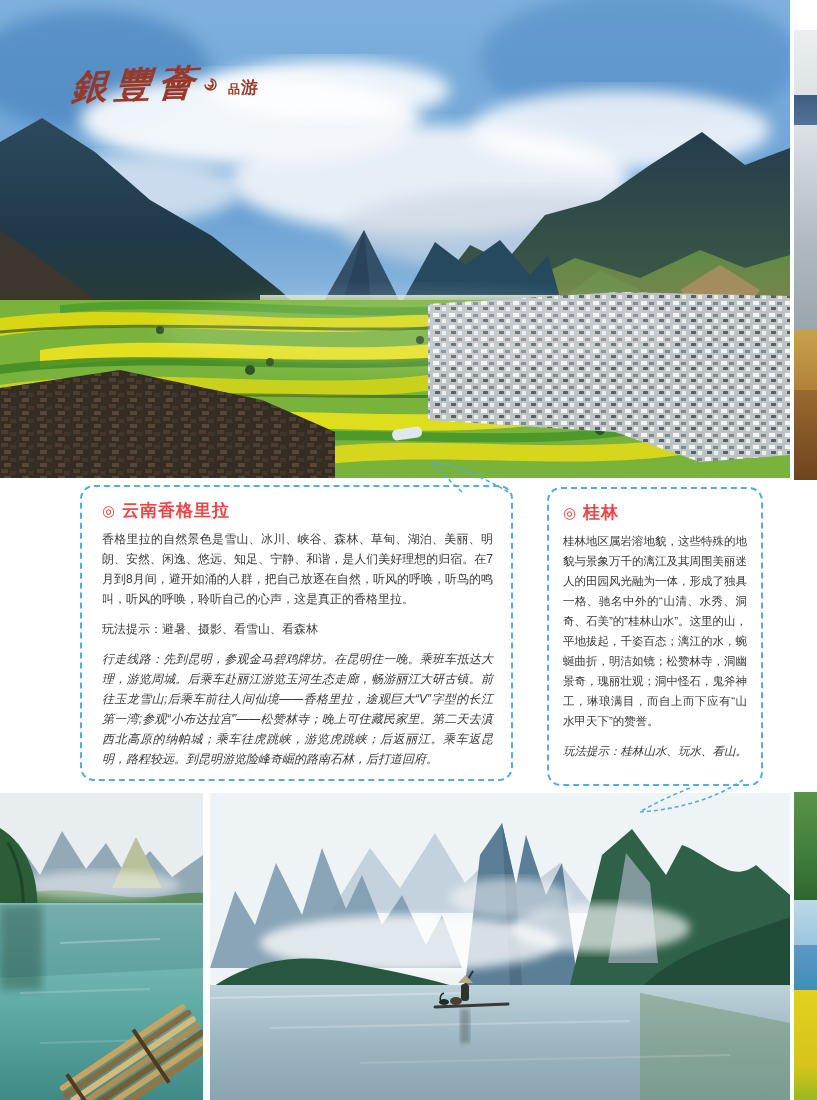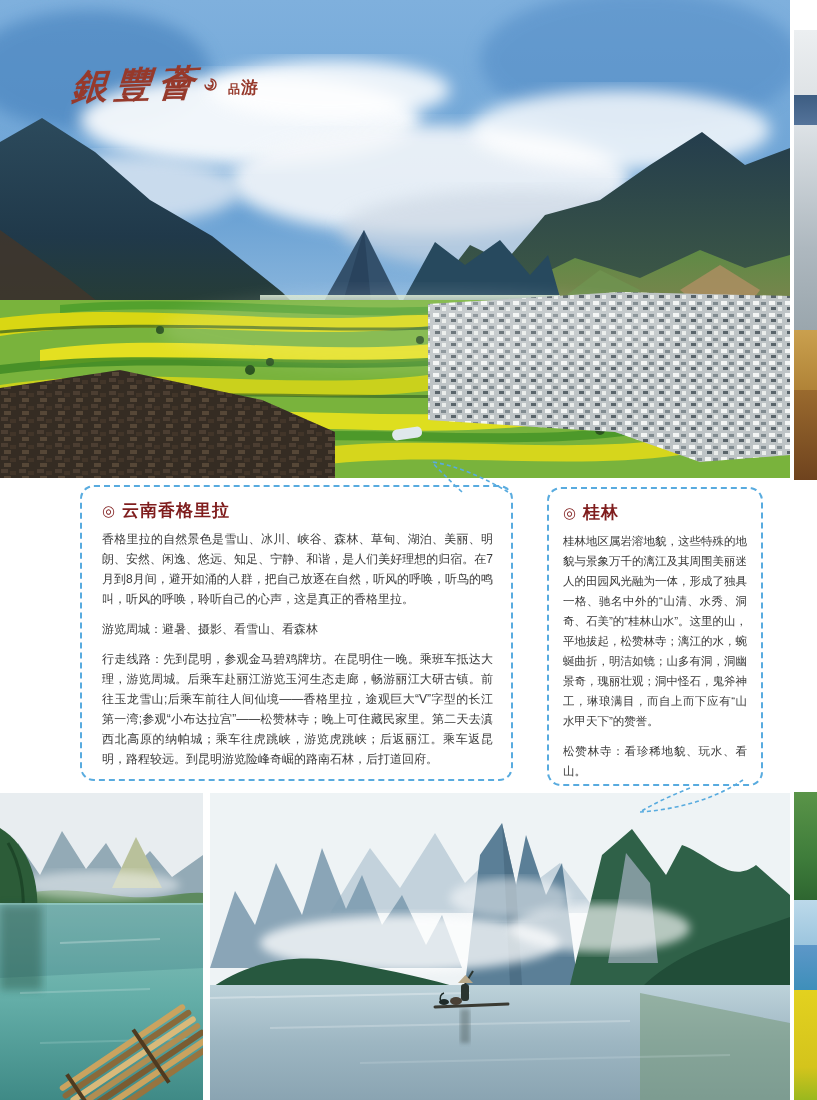--- a/index.html
+++ b/index.html
@@ -23,25 +23,25 @@
   #logo .tag-small { font-size:12px; font-weight:bold; margin:0 1px 4px 4px; }
   #logo .tag-large { font-size:17px; font-weight:bold; margin-bottom:3px; }
 
   
   .bubble { position:absolute; background:#fff; border:2px dashed #58abdf;
             border-radius:14px; color:#3a3a3a; overflow:hidden; }
   #bubble-shangrila { left:80px;  top:485px; width:433px; height:296px; padding:12px 18px 10px 20px;
                       font-size:12px; line-height:20px; }
   #bubble-guilin    { left:547px; top:487px; width:216px; height:299px; padding:12px 14px 10px 14px;
                       font-size:11.5px; line-height:20px; }
-  .bubble h2 { font-size:17px; line-height:24px; color:#7f1d1d; font-weight:bold;
+  .bubble h2 { font-size:17px; line-height:24px; color:#ef4444; font-weight:bold;
                margin-bottom:6px; letter-spacing:1px; }
   .bubble h2 .bullet { font-size:15px; margin-right:6px; }
   .bubble p { text-align:justify; font-weight:500; margin-bottom:10px; }
-  .bubble p:last-child { margin-bottom:0; }
+  .bubble p:last-child { margin-bottom:0;font-style:italic; }
 
   .tail { position:absolute; z-index:6; }
   #tail-top    { left:415px; top:452px; }
   #tail-bottom { left:615px; top:778px; }
 
   
   #edge-strip { position:absolute; left:794px; top:0; width:23px; height:1100px; }
   #edge-strip .seg { position:absolute; left:0; width:23px; }
 </style>
 </head>
@@ -165,28 +165,28 @@
           </svg>
       </span>
       <span class="tag-small">品</span>
       <span class="tag-large">游</span>
     </div>
   </div>
 
   <div class="bubble" id="bubble-shangrila">
     <h2><span class="bullet">◎</span><span>云南香格里拉</span></h2>
     <p>香格里拉的自然景色是雪山、冰川、峡谷、森林、草甸、湖泊、美丽、明朗、安然、闲逸、悠远、知足、宁静、和谐，是人们美好理想的归宿。在7月到8月间，避开如涌的人群，把自己放逐在自然，听风的呼唤，听鸟的鸣叫，听风的呼唤，聆听自己的心声，这是真正的香格里拉。</p>
-    <p>游览周城：避暑、摄影、看雪山、看森林</p>
+    <p>玩法提示：避暑、摄影、看雪山、看森林</p>
     <p>行走线路：先到昆明，参观金马碧鸡牌坊。在昆明住一晚。乘班车抵达大理，游览周城。后乘车赴丽江游览玉河生态走廊，畅游丽江大研古镇。前往玉龙雪山;后乘车前往人间仙境——香格里拉，途观巨大“V”字型的长江第一湾;参观“小布达拉宫”——松赞林寺；晚上可住藏民家里。第二天去滇西北高原的纳帕城；乘车往虎跳峡，游览虎跳峡；后返丽江。乘车返昆明，路程较远。到昆明游览险峰奇崛的路南石林，后打道回府。</p>
   </div>
 
   <div class="bubble" id="bubble-guilin">
     <h2><span class="bullet">◎</span><span>桂林</span></h2>
-    <p>桂林地区属岩溶地貌，这些特殊的地貌与景象万千的漓江及其周围美丽迷人的田园风光融为一体，形成了独具一格、驰名中外的“山清、水秀、洞奇、石美”的“桂林山水”。这里的山，平地拔起，松赞林寺；漓江的水，蜿蜒曲折，明洁如镜；山多有洞，洞幽景奇，瑰丽壮观；洞中怪石，鬼斧神工，琳琅满目，而自上而下应有“山水甲天下”的赞誉。</p>
-    <p>松赞林寺：看珍稀地貌、玩水、看山。</p>
+    <p>桂林地区属岩溶地貌，这些特殊的地貌与景象万千的漓江及其周围美丽迷人的田园风光融为一体，形成了独具一格、驰名中外的“山清、水秀、洞奇、石美”的“桂林山水”。这里的山，平地拔起，千姿百态；漓江的水，蜿蜒曲折，明洁如镜；松赞林寺，洞幽景奇，瑰丽壮观；洞中怪石，鬼斧神工，琳琅满目，而自上而下应有“山水甲天下”的赞誉。</p>
+    <p>玩法提示：桂林山水、玩水、看山。</p>
   </div>
 
   <svg class="tail" id="tail-top" width="105" height="42" viewBox="0 0 105 42">
     <path d="M93,40 C70,26 40,13 17,10" fill="none" stroke="#58abdf" stroke-width="1.6" stroke-dasharray="4 3"></path>
     <path d="M47,40 C35,29 24,18 17,10" fill="none" stroke="#58abdf" stroke-width="1.6" stroke-dasharray="4 3"></path>
   </svg>
   <svg class="tail" id="tail-bottom" width="135" height="44" viewBox="0 0 135 44">
     <path d="M128,2 C95,24 55,32 25,34" fill="none" stroke="#58abdf" stroke-width="1.6" stroke-dasharray="4 3"></path>
     <path d="M75,10 C55,18 38,26 25,34" fill="none" stroke="#58abdf" stroke-width="1.6" stroke-dasharray="4 3"></path>
   </svg>

